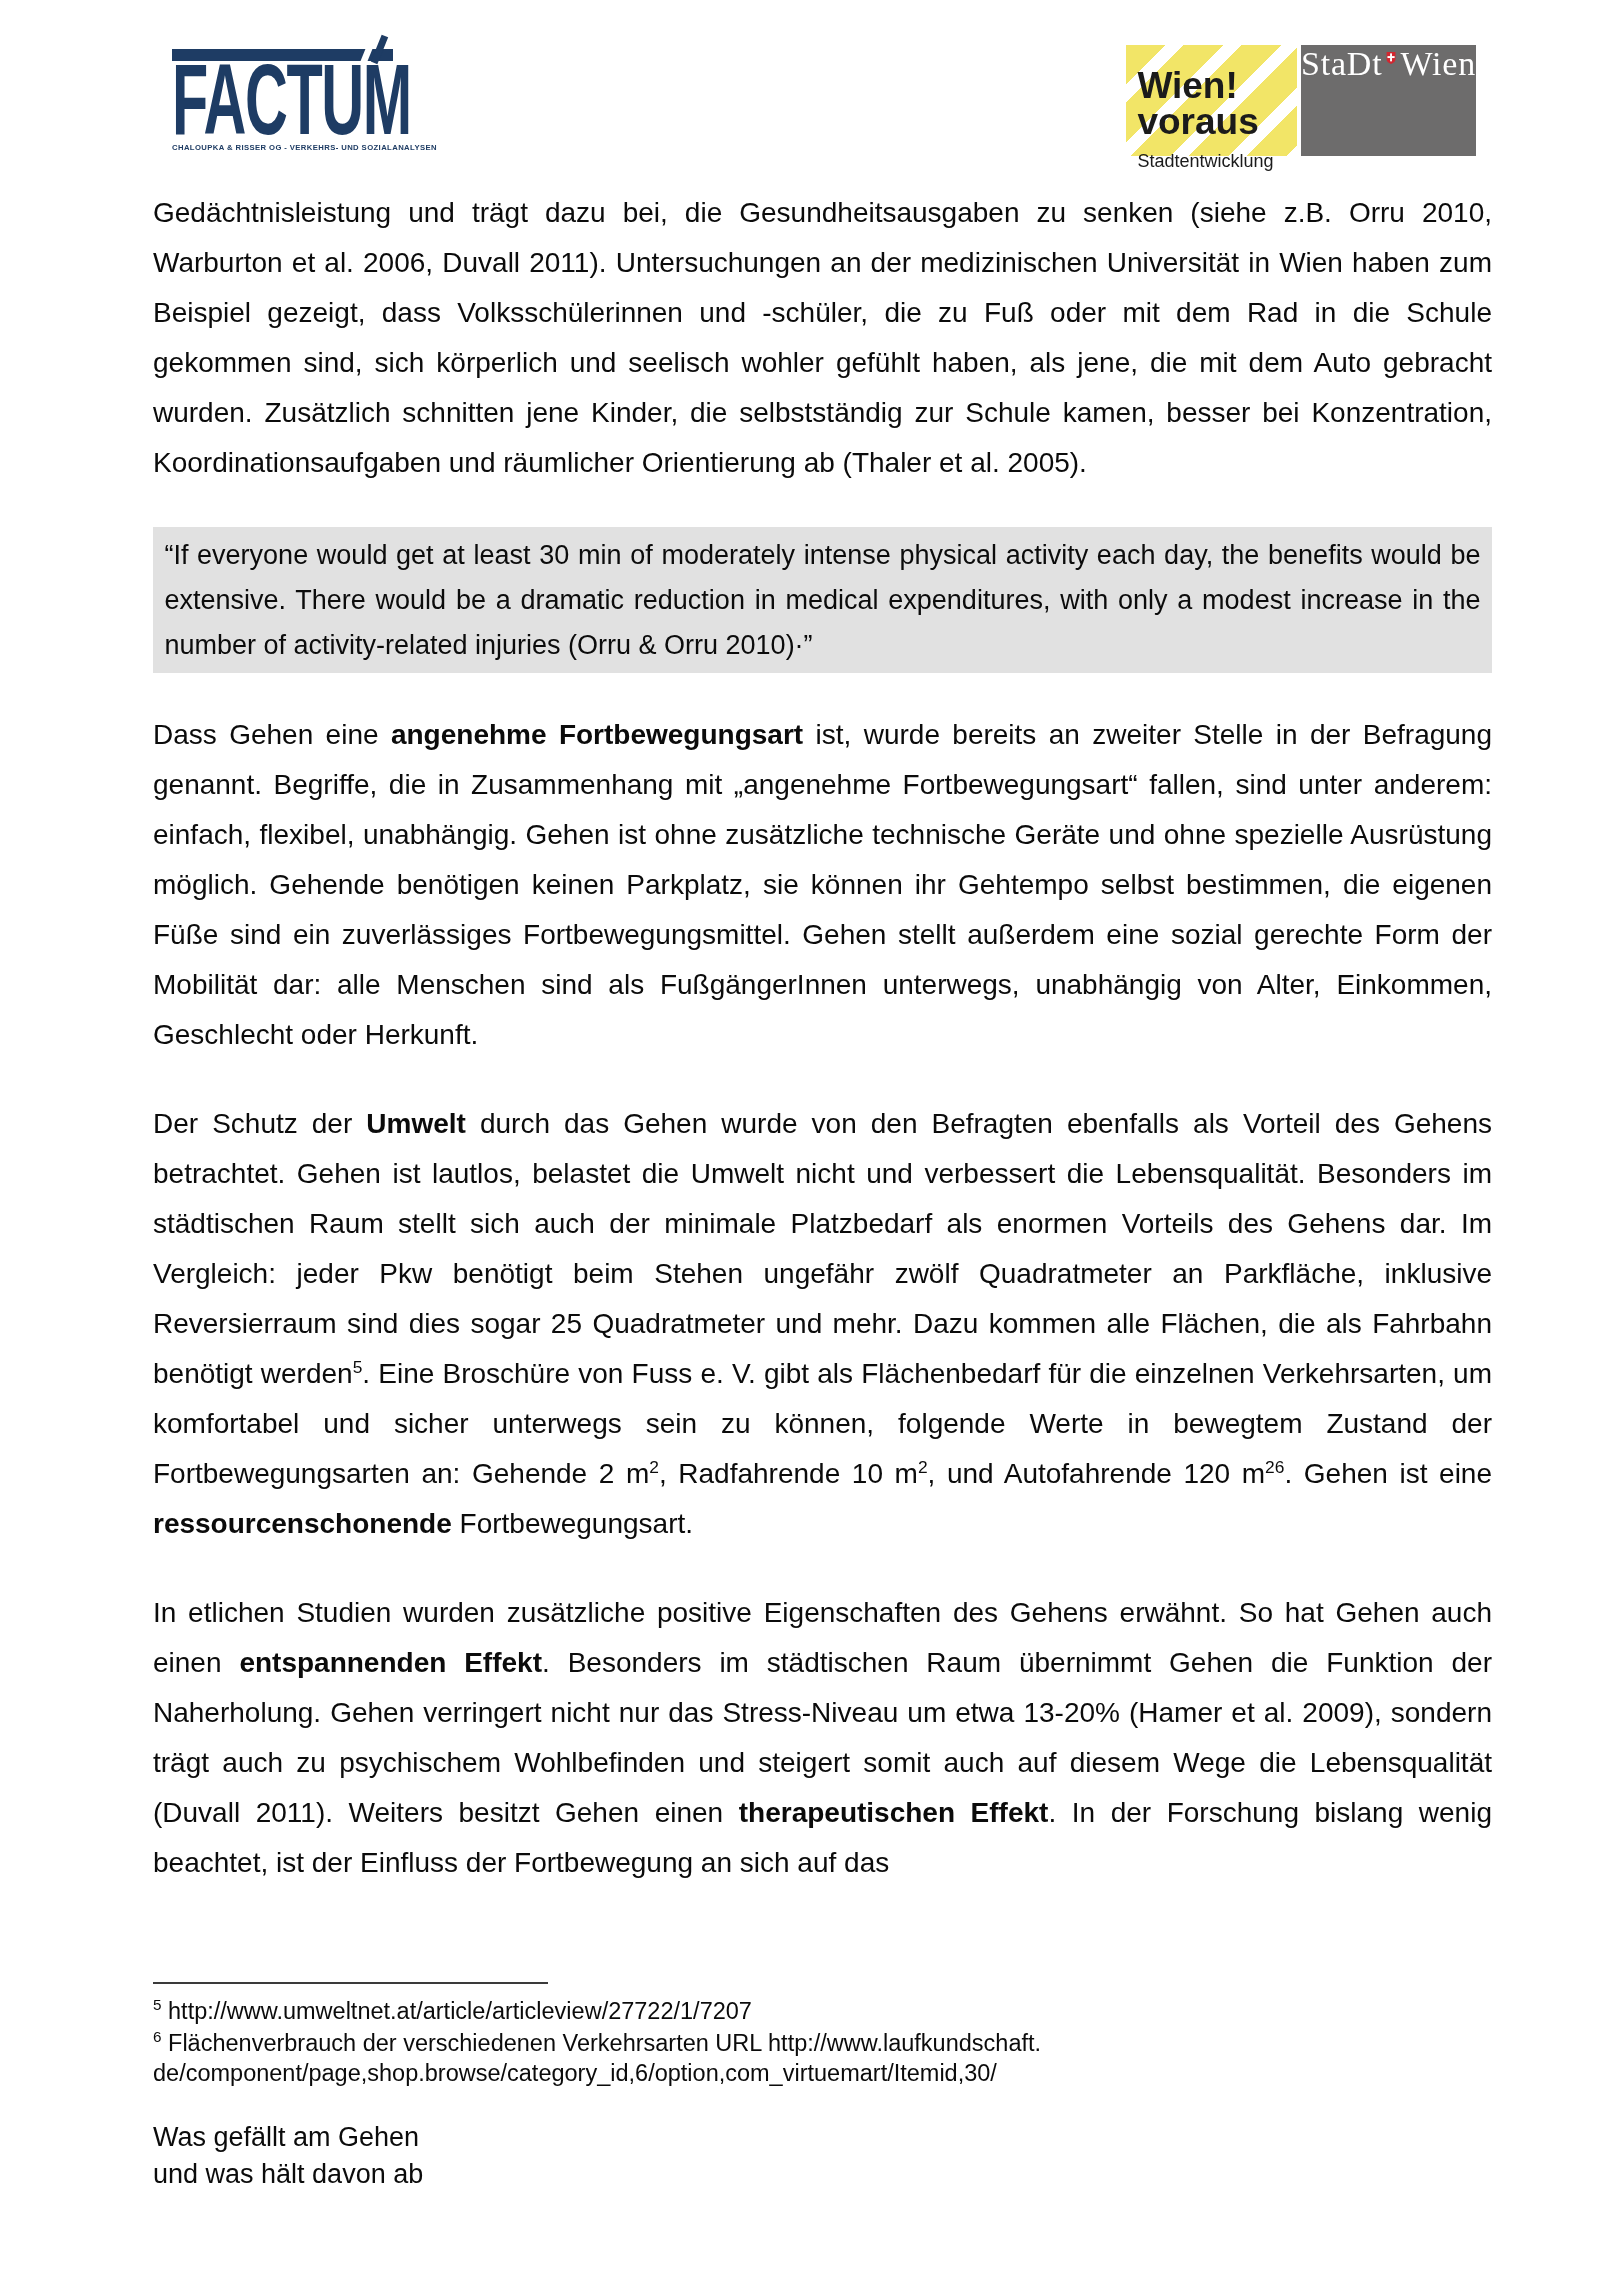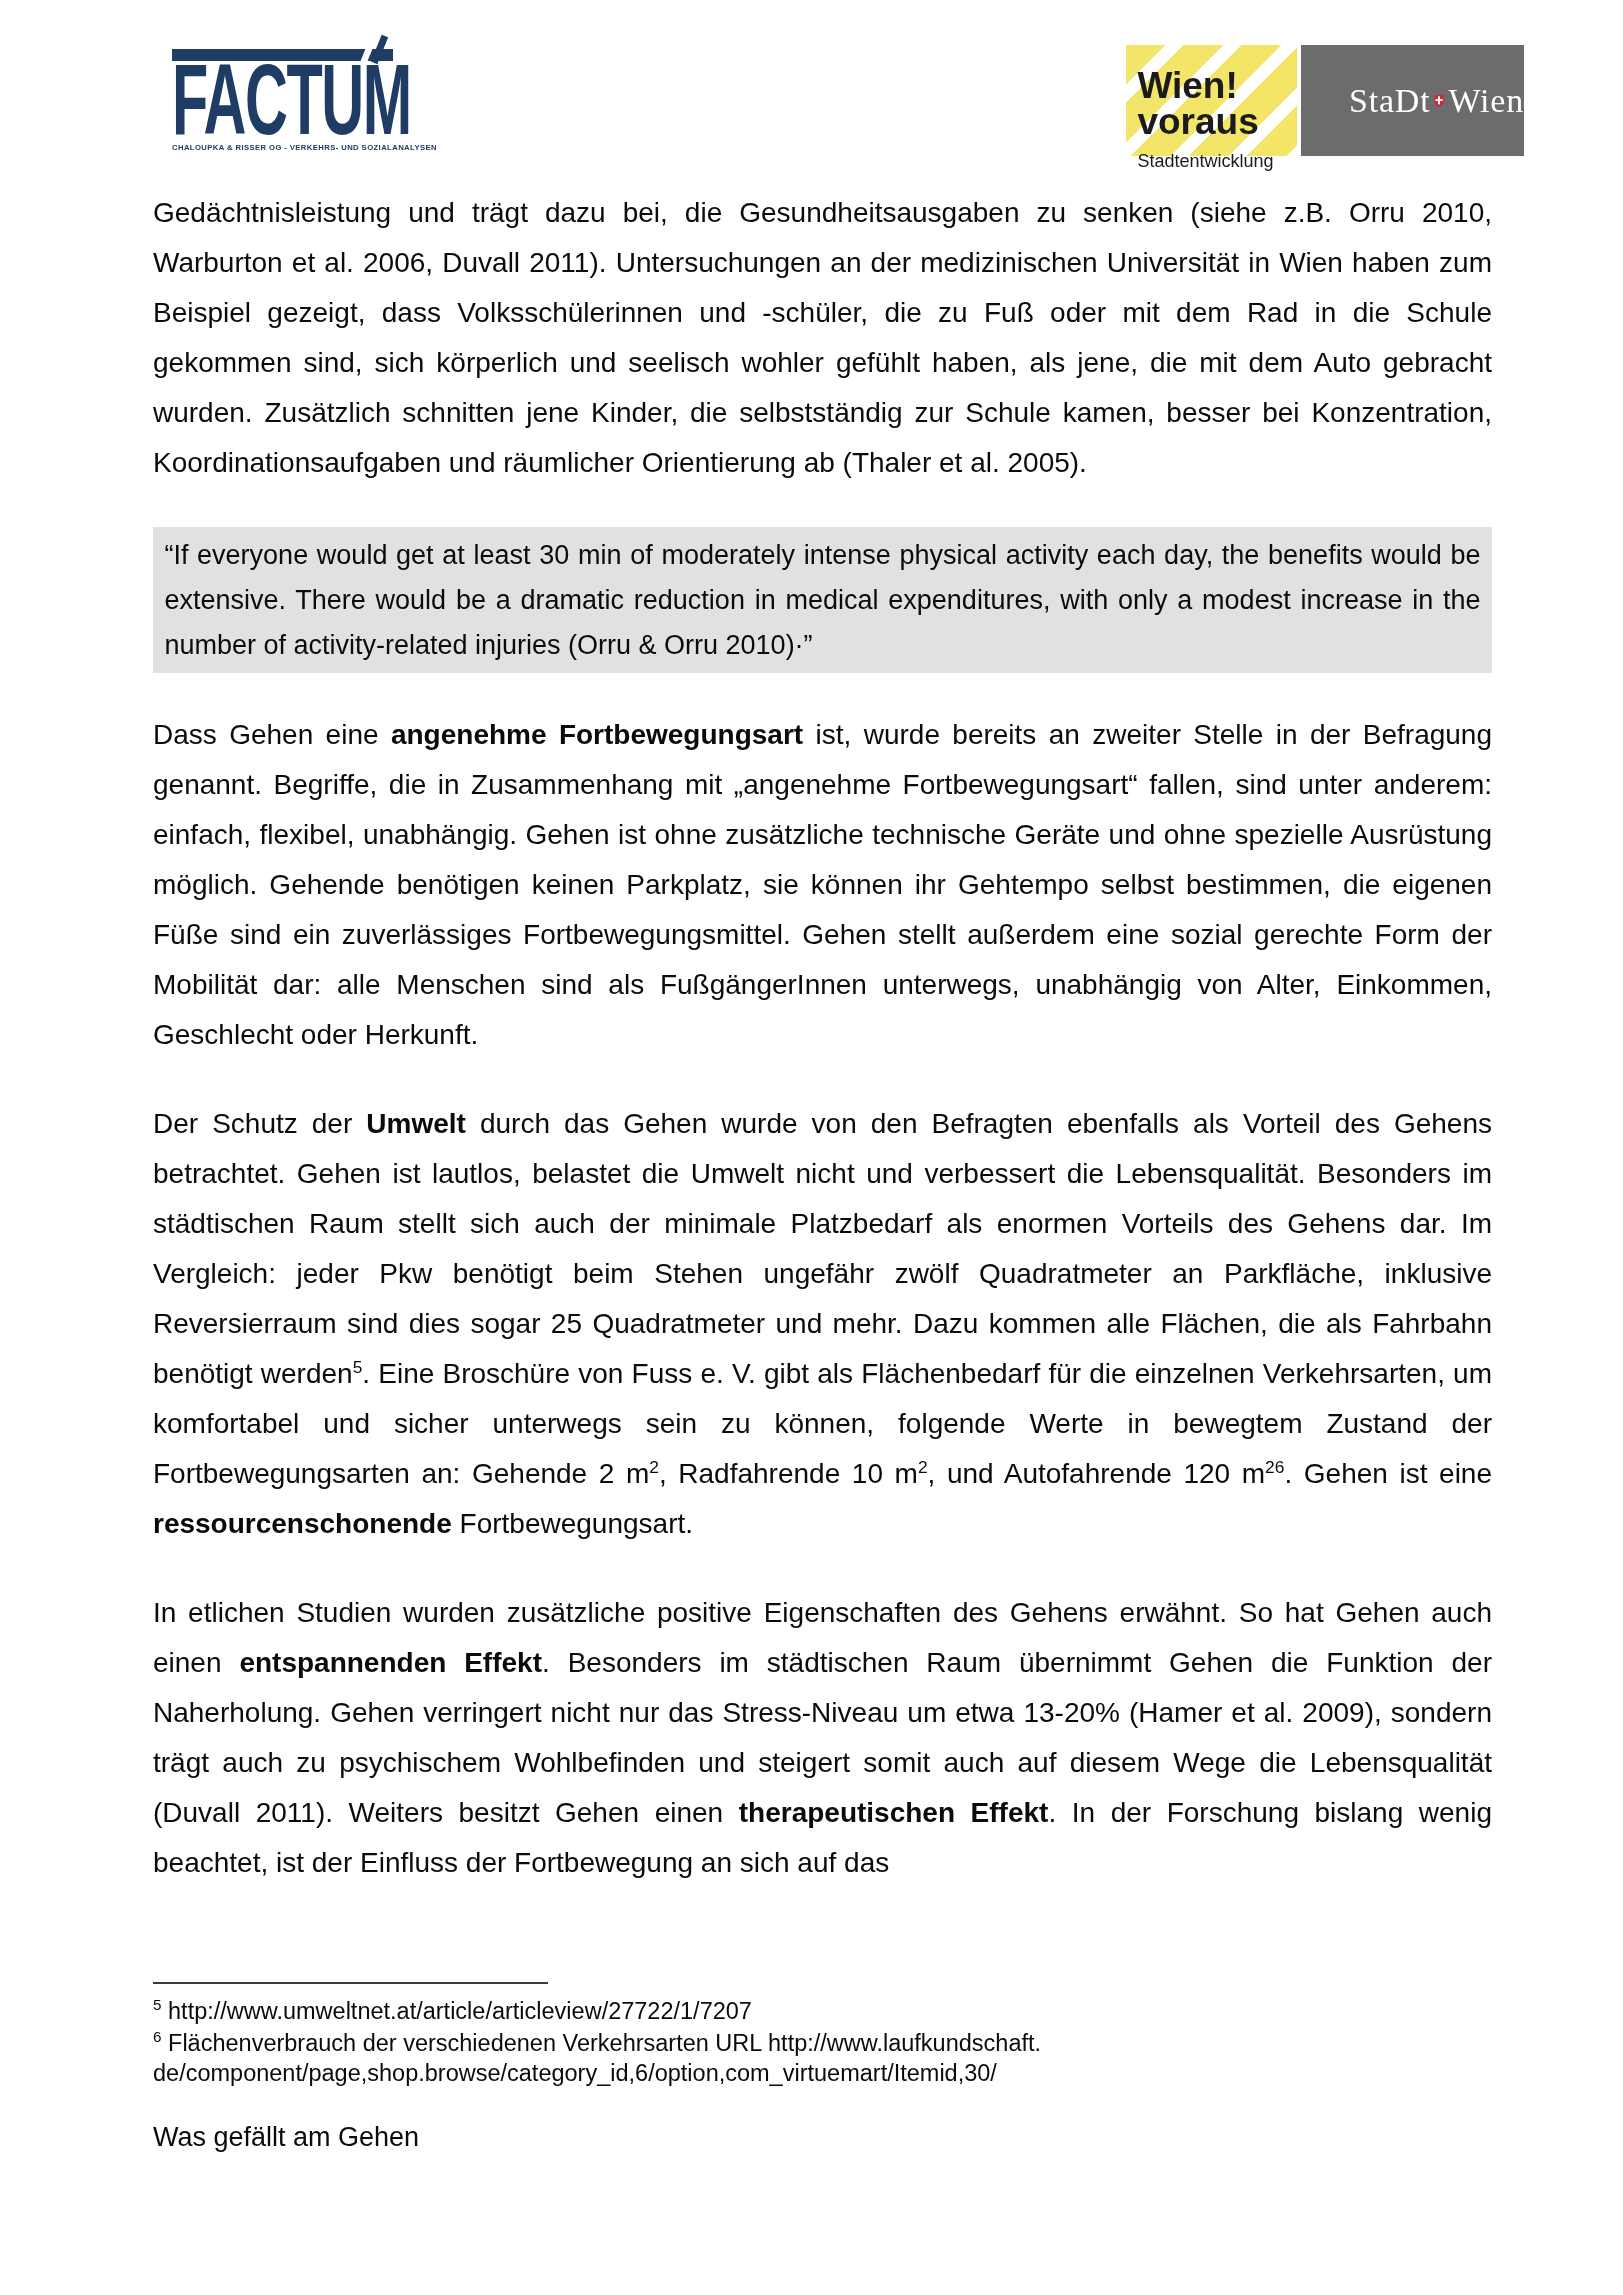--- a/index.html
+++ b/index.html
@@ -16,21 +16,21 @@
                transform:scale(0.60,1.02);transform-origin:0 0;white-space:nowrap;height:76px;}
   .factum-sub{margin-top:5.7px;font-size:7.7px;font-weight:bold;letter-spacing:0.4px;white-space:nowrap;}
 
   .wv{position:absolute;left:970px;top:0;width:171px;height:111px;
       background:repeating-linear-gradient(135deg,#f2e567 0px,#f2e567 28px,#ffffff 28px,#ffffff 41px);}
   .wv-t1,.wv-t2{margin-left:11.4px;font-size:37px;line-height:36px;font-weight:bold;color:#1b1b1b;}
   .wv-t1{margin-top:23px;}
   .wv-sub{margin-left:11.4px;margin-top:11.4px;font-size:18px;font-weight:normal;color:#1b1b1b;}
 
   .sw{position:absolute;left:1145px;top:0;width:175px;height:111px;background:#6d6c6c;
-      display:flex;align-items:center;justify-content:center;gap:4px;padding-left:48px;}
+      display:flex;justify-content:center;gap:4px;}
   .sw-text{font-family:"Liberation Serif",serif;color:#ffffff;font-size:34px;letter-spacing:0.8px;}
   .sw-shield{width:21px;height:26px;display:block;}
 
   
   .content{position:absolute;left:153px;top:188px;width:1339px;}
   .para{font-size:28px;line-height:50px;text-align:justify;margin:0 0 39px 0;}
   .para sup{font-size:0.62em;line-height:0;}
   .b{font-weight:bold;margin-top:37px;}
   .quote{background:#e1e1e1;font-size:27px;line-height:45px;text-align:justify;
          padding:5.7px 11.4px;margin:1.6px 0 37px 0;}
@@ -94,17 +94,18 @@
     <div>
         <div class="fn"><sup>5</sup><span class="fn-text"> http://www.umweltnet.at/article/articleview/27722/1/7207</span></div>
         <div class="fn"><sup>6</sup><span class="fn-text"> Flächenverbrauch der verschiedenen Verkehrsarten URL http://www.laufkundschaft.
 de/component/page,shop.browse/category_id,6/option,com_virtuemart/Itemid,30/</span></div>
       </div>
   </div>
 
   <div class="footer">
     <div class="footer-left">
       <div>Was gefällt am Gehen</div>
+      <div>und was hält davon ab</div>
     </div>
   </div>
 
 </div>
 
 
 </body></html>

